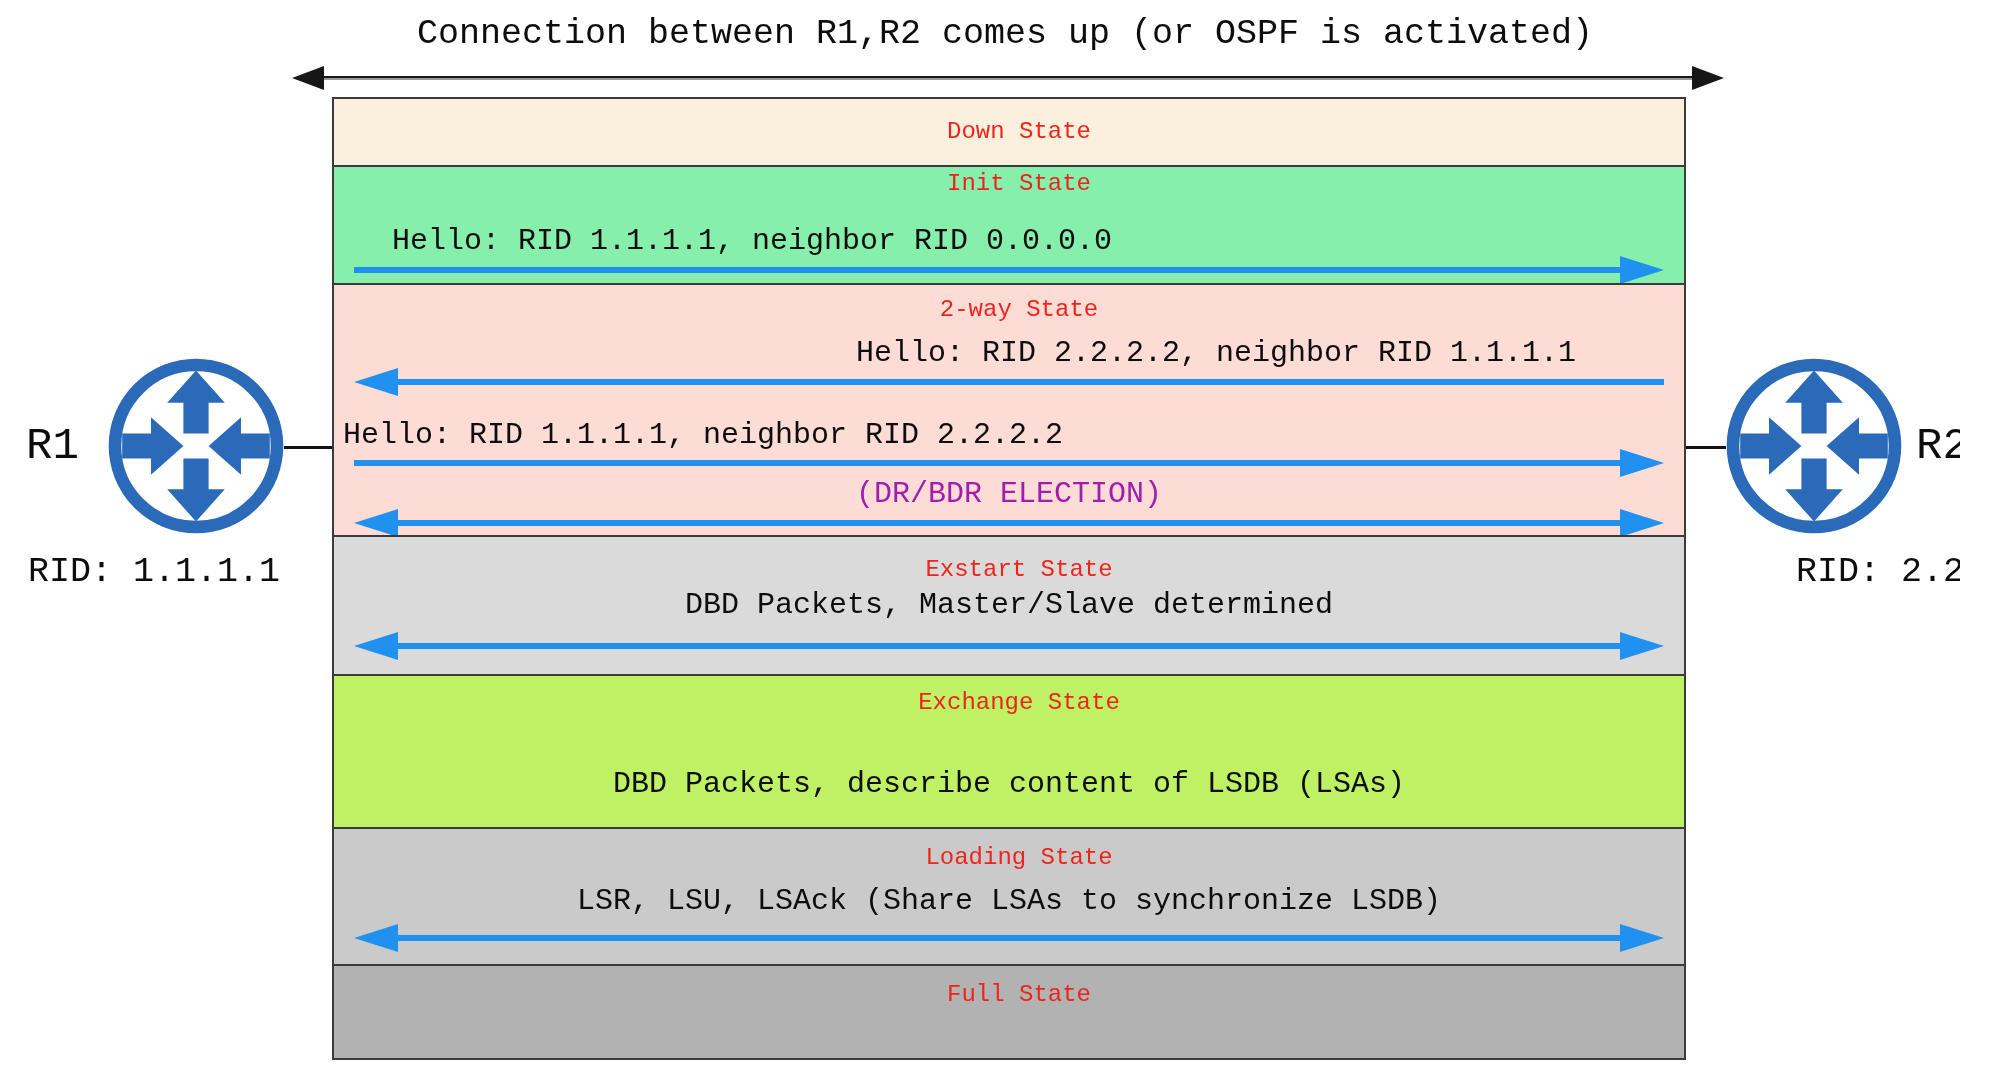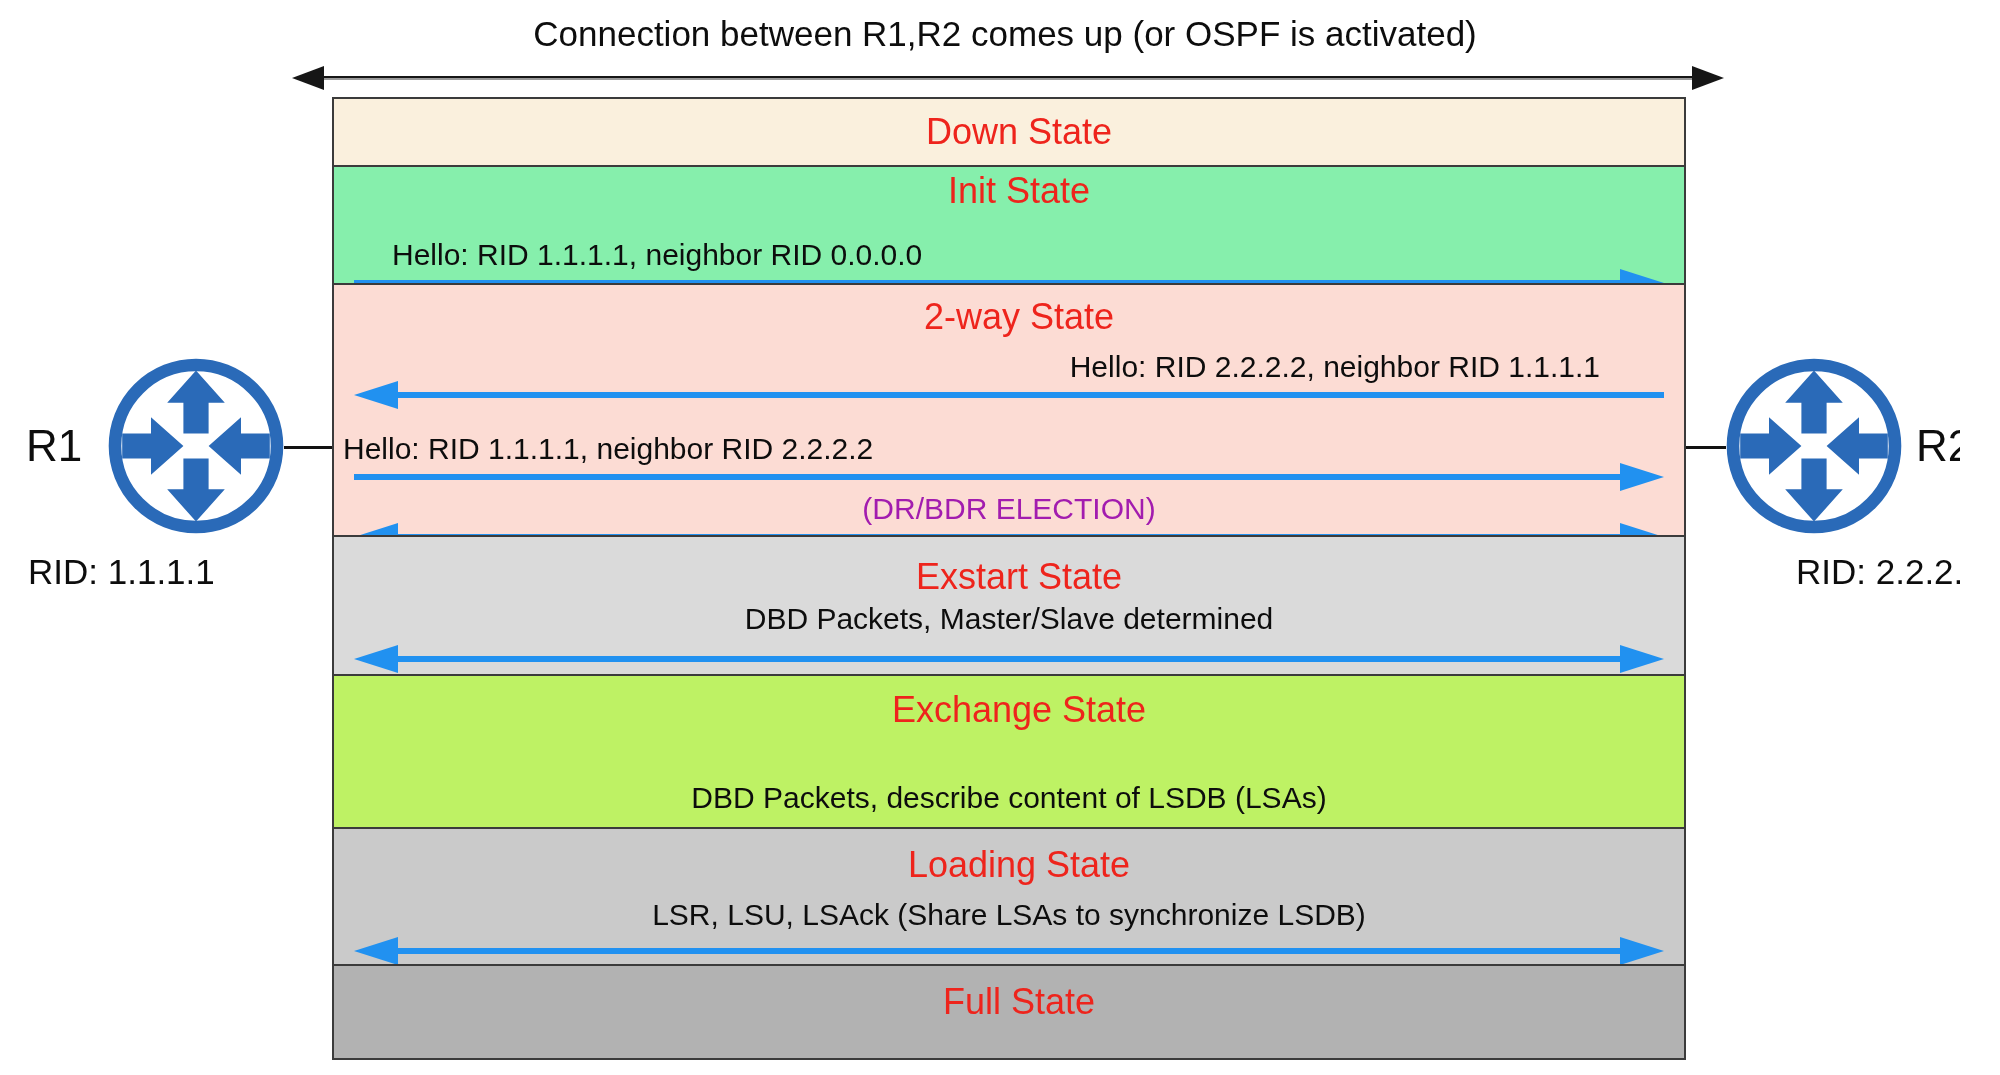--- a/index.html
+++ b/index.html
@@ -1,18 +1,18 @@
 <!DOCTYPE html>
 <html style="--arrow-blue: #2191f0; --router-blue: #2a6ab8; --border-dark: #3b3b3b;"><head>
 <meta charset="utf-8">
 <style>
   html,body{margin:0;padding:0;background:#ffffff;}
   .stage{
     position:relative;width:1960px;height:1075px;overflow:hidden;
-    font-family:Liberation Sans, sans-serif;color:#111;background:#ffffff;
+    font-family:Liberation Mono, monospace;color:#111;background:#ffffff;
   }
   
   .page-title{
     position:absolute;left:290px;top:14px;width:1430px;
     text-align:center;font-size:35px;color:#0d0d0d;white-space:nowrap;
   }
   .span-arrow{
     position:absolute;left:292px;top:64px;width:1432px;height:28px;
     display:flex;align-items:center;
   }
@@ -26,30 +26,30 @@
   }
   .band{position:relative;box-sizing:border-box;display:flex;flex-direction:column;overflow:hidden;}
   .band + .band{border-top:2px solid var(--border-dark,#3b3b3b);}
   .b0{height:66px;justify-content:center;}
   .b1{height:118px;}
   .b2{height:252px;}
   .b3{height:139px;}
   .b4{height:153px;}
   .b5{height:137px;}
   .b6{height:94px;}
-  .band-title{font-size:36px;text-align:center;line-height:1.12;white-space:nowrap;margin-left:20px;}
+  .band-title{font-size:24px;text-align:center;line-height:1.12;white-space:nowrap;margin-left:20px;}
   .b1 .band-title{margin-top:4px;}
   .b2 .band-title{margin-top:12px;}
   .b3 .band-title{margin-top:20px;}
   .b4 .band-title{margin-top:14px;}
   .b5 .band-title{margin-top:16px;}
   .b6 .band-title{margin-top:16px;}
   .msg-text{font-size:30px;line-height:1.06;color:#0d0d0d;white-space:nowrap;}
   .al-left{text-align:left;padding-left:58px;}
-  .al-right{text-align:right;padding-right:84px;}
+  .al-right{text-align:right;padding-right:108px;}
   .al-center{text-align:center;}
   
   .msg-arrow{display:flex;align-items:center;height:20px;margin:2px 20px 0 20px;}
   .msg-arrow .tri-l{width:0;height:0;border-top:14px solid transparent;border-bottom:14px solid transparent;border-right:44px solid var(--arrow-blue,#2191f0);}
   .msg-arrow .tri-r{width:0;height:0;border-top:14px solid transparent;border-bottom:14px solid transparent;border-left:44px solid var(--arrow-blue,#2191f0);}
   .msg-arrow .aline{flex:1;height:6px;background:var(--arrow-blue,#2191f0);}
   .mt14{margin-top:14px;} .mt10{margin-top:28px;padding-left:9px;} .mt6{margin-top:6px;}
   .mt32{margin-top:32px;} .amt14{margin-top:14px;} .amt12{margin-top:12px;} .amt10{margin-top:10px;}
   
   .router-svg{position:absolute;width:180px;height:180px;}

